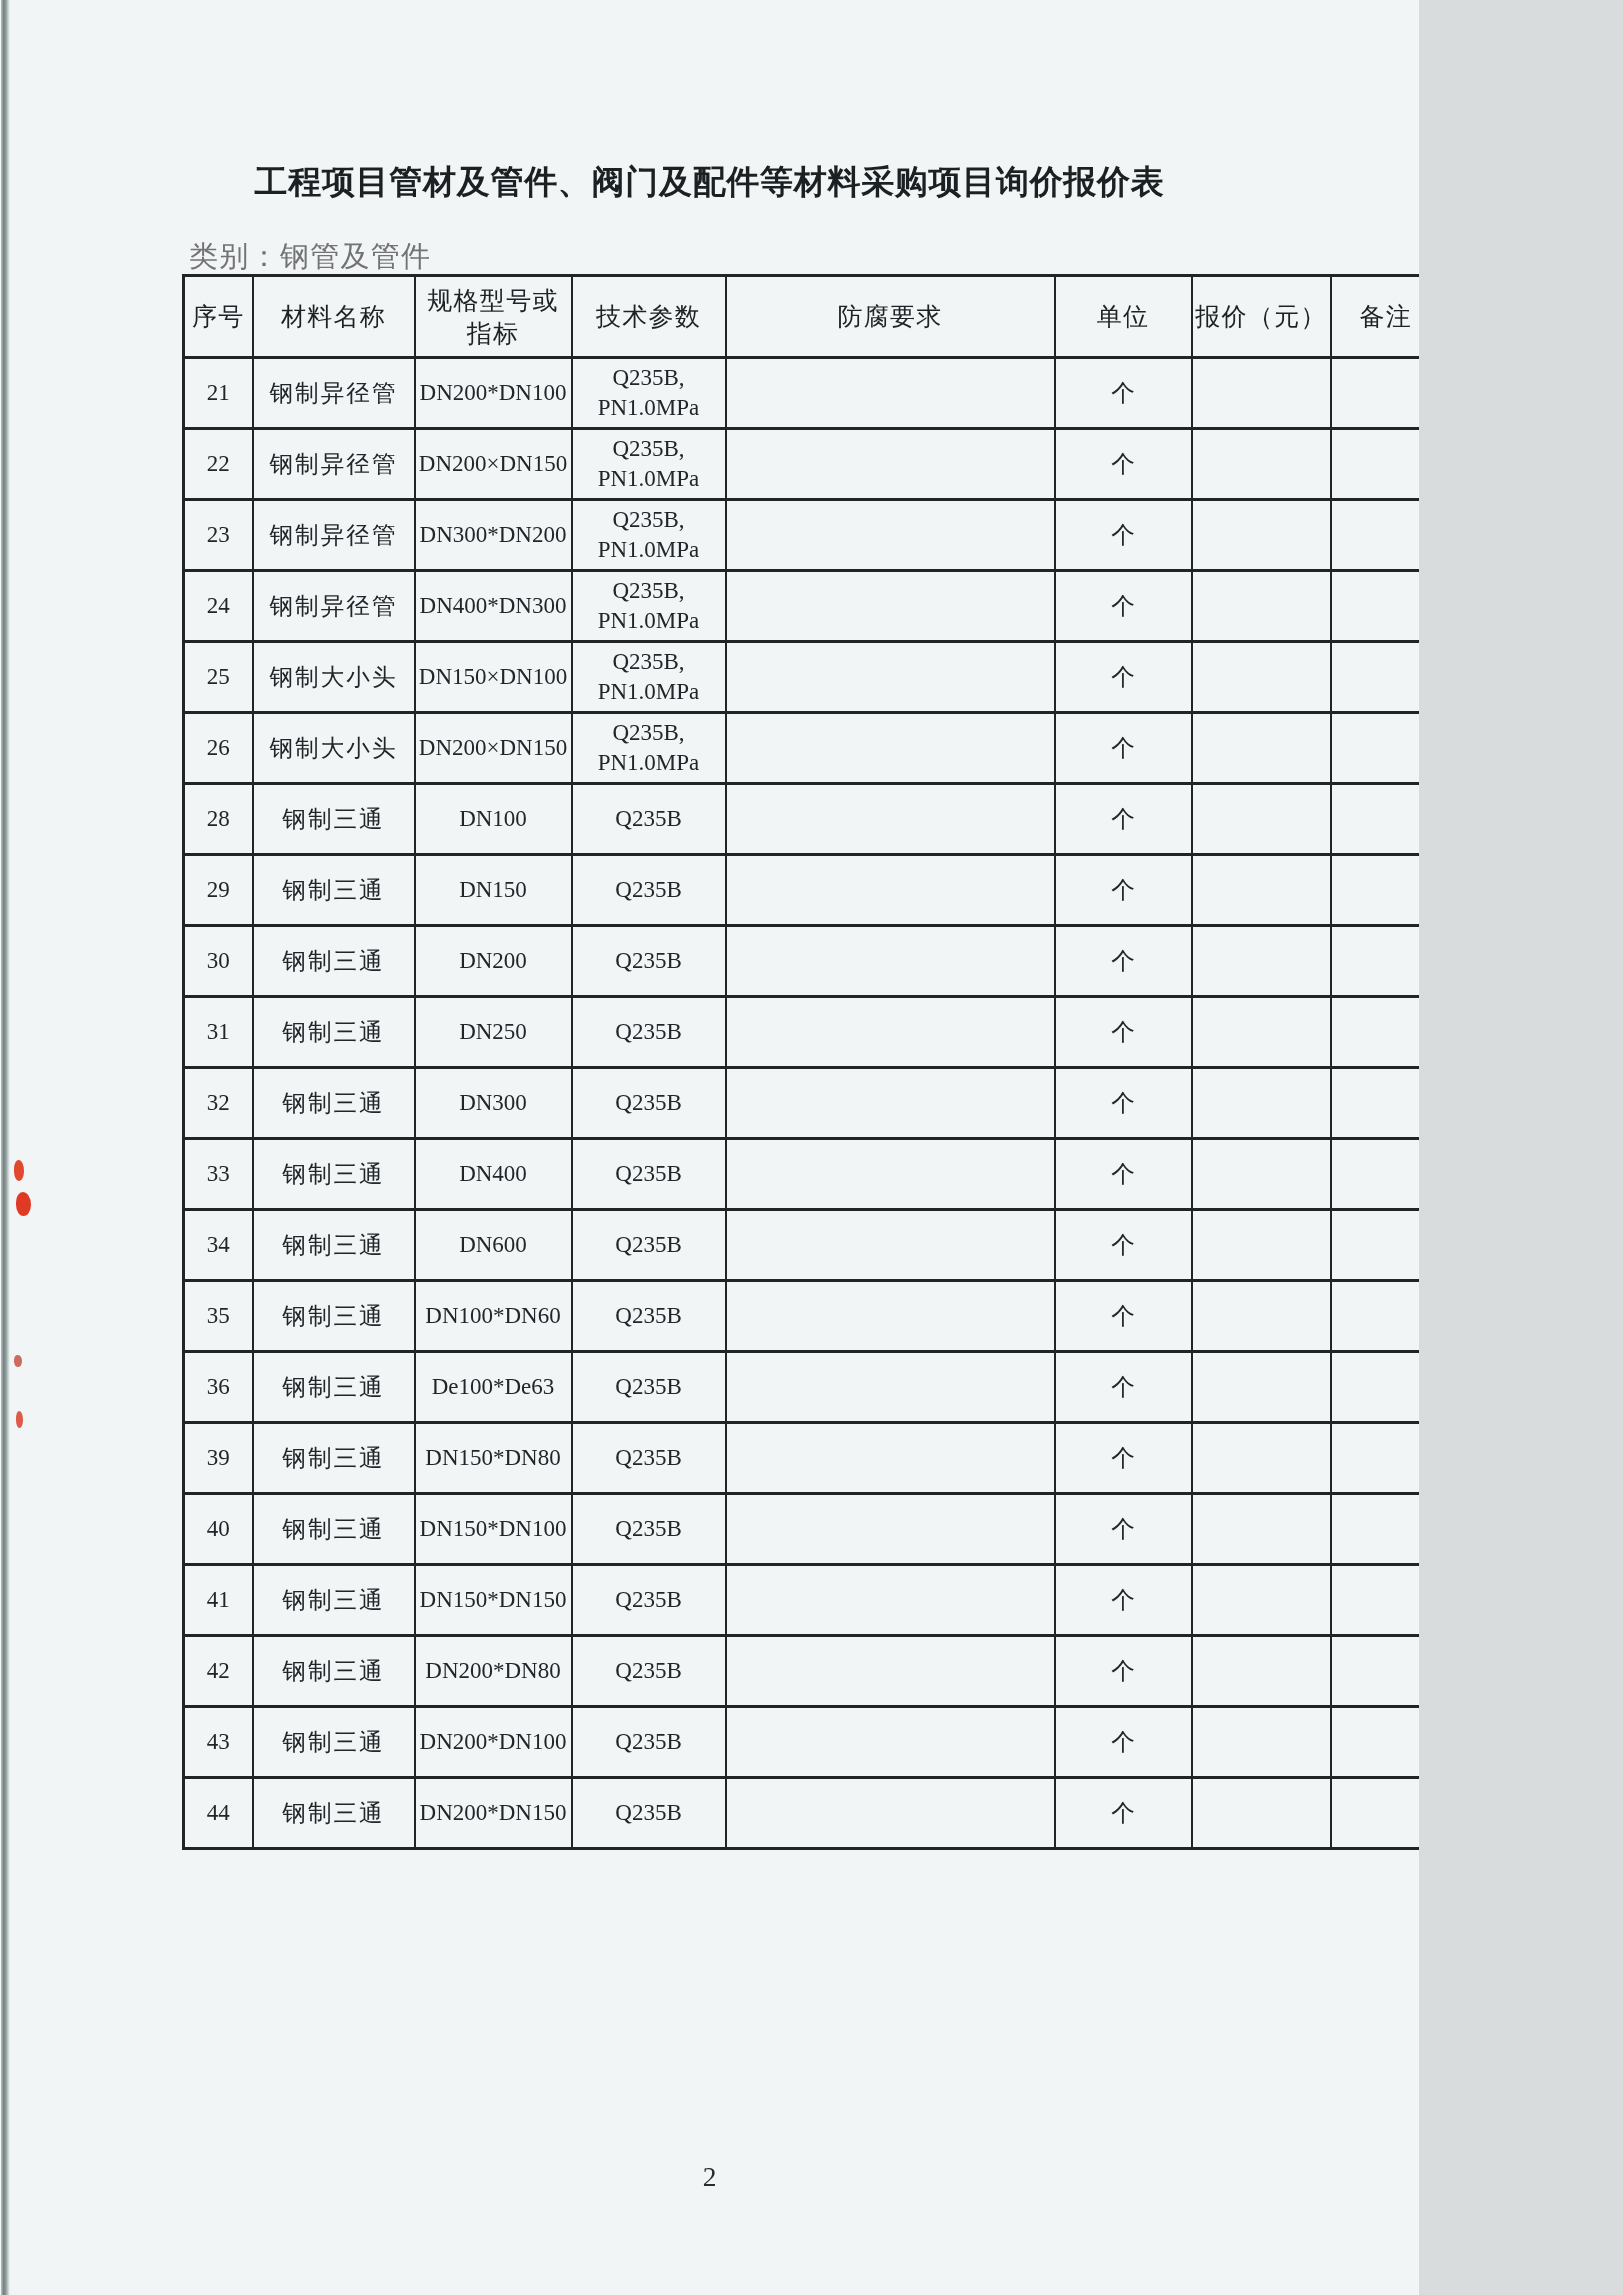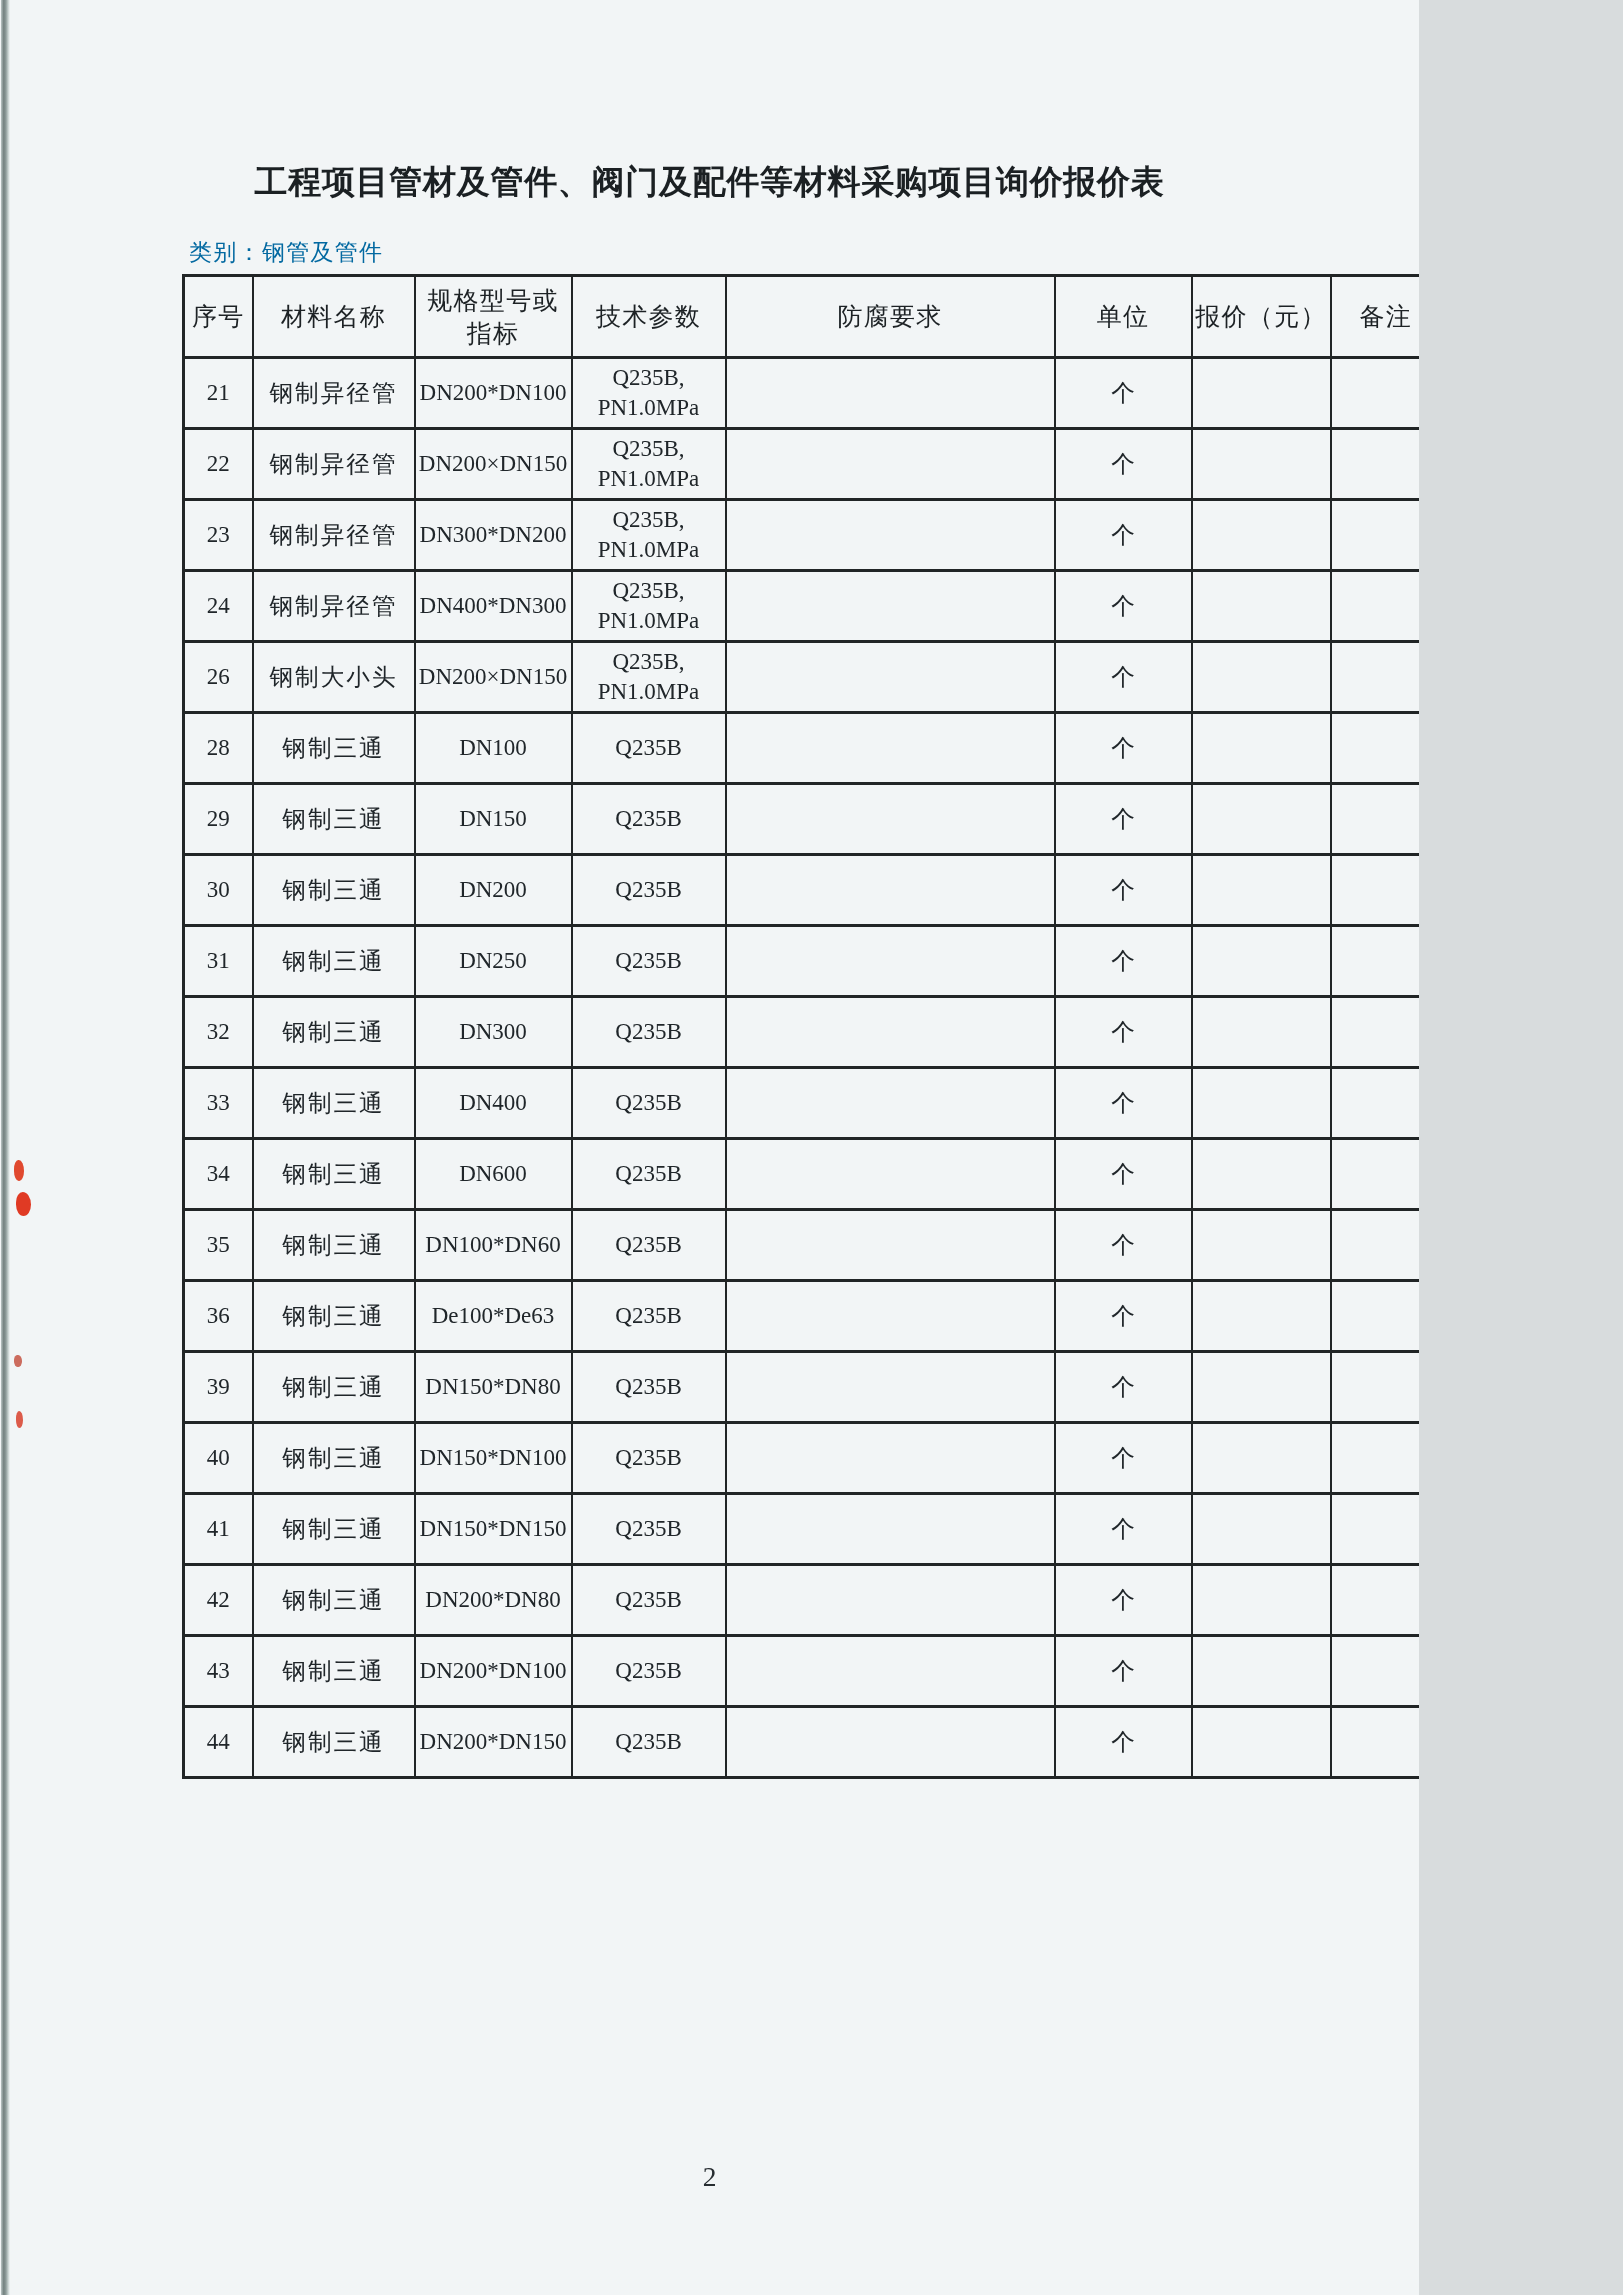--- a/index.html
+++ b/index.html
@@ -39,23 +39,23 @@
     text-align: center;
     font-size: 33px;
     font-weight: 700;
     letter-spacing: 0.7px;
     color: #1b2023;
   }
   .category {
     position: absolute;
     top: 237px;
     left: 189px;
-    font-size: 23px;
+    font-size: 29px;
     letter-spacing: 1.3px;
-    color: #0369a1;
+    color: #737373;
   }
   table.quote {
     position: absolute;
     left: 182px;
     top: 274px;
     width: 1258px;
     border-collapse: collapse;
     table-layout: fixed;
     border: 3.3px solid #212526;
     font-size: 23.6px;
@@ -164,20 +164,31 @@
     <td class="c-name">钢制异径管</td>
     <td class="c-spec">DN400*DN300</td>
     <td class="c-tech">Q235B,
 PN1.0MPa</td>
     <td class="c-anti"></td>
     <td class="c-unit">个</td>
     <td class="c-price"></td>
     <td class="c-note"></td>
   </tr>
         <tr>
+    <td class="c-no">25</td>
+    <td class="c-name">钢制大小头</td>
+    <td class="c-spec">DN150×DN100</td>
+    <td class="c-tech">Q235B,
+PN1.0MPa</td>
+    <td class="c-anti"></td>
+    <td class="c-unit">个</td>
+    <td class="c-price"></td>
+    <td class="c-note"></td>
+  </tr>
+        <tr>
     <td class="c-no">26</td>
     <td class="c-name">钢制大小头</td>
     <td class="c-spec">DN200×DN150</td>
     <td class="c-tech">Q235B,
 PN1.0MPa</td>
     <td class="c-anti"></td>
     <td class="c-unit">个</td>
     <td class="c-price"></td>
     <td class="c-note"></td>
   </tr>

